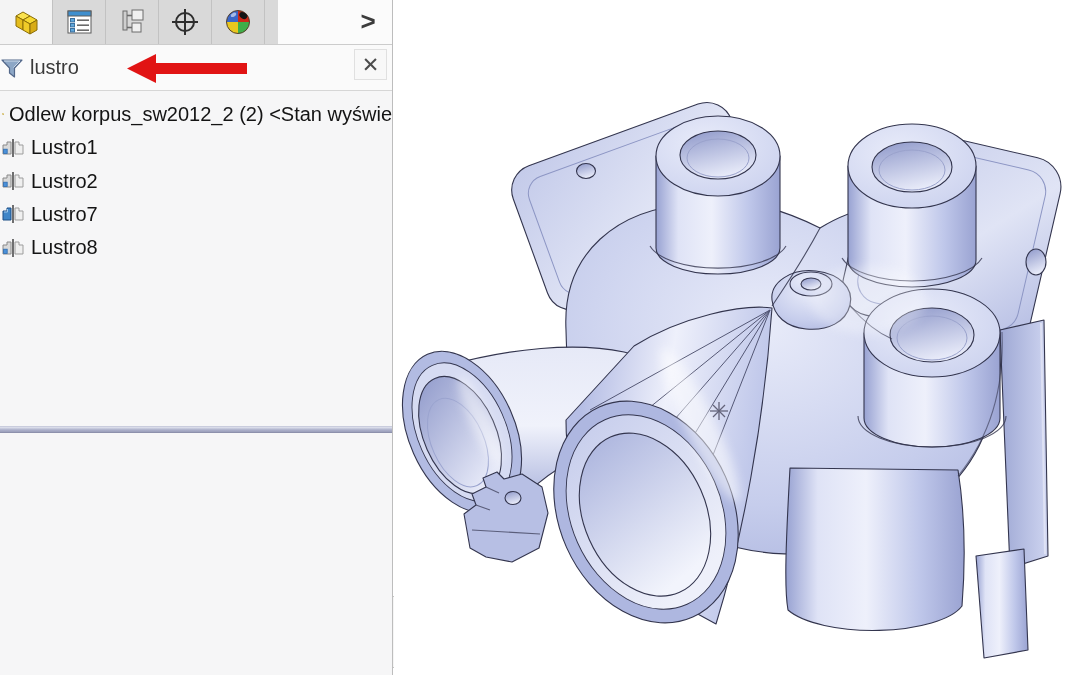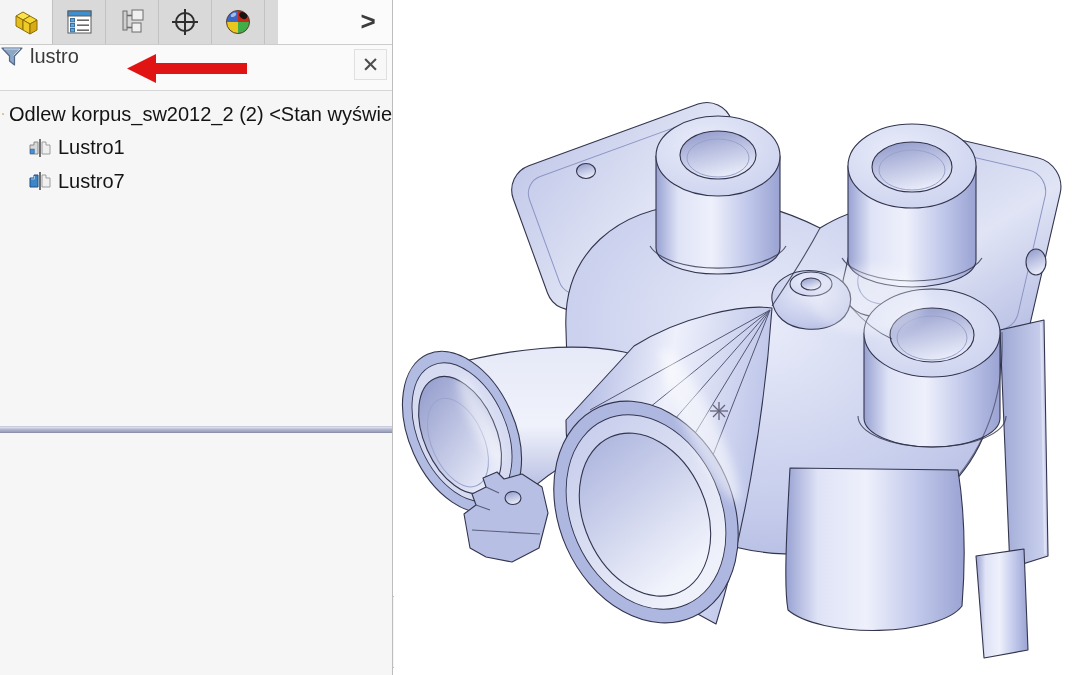--- a/index.html
+++ b/index.html
@@ -15,35 +15,35 @@
     border-bottom:1px solid #cccccc; display:flex; align-items:stretch; }
   .tabstrip { display:flex; width:278px; background:#d9d9d9; }
   .tab { width:53px; display:flex; align-items:center; justify-content:center;
     border-right:1px solid #c2c2c2; cursor:pointer; }
   .tab.active { background:#f4f4f4; }
   .flyout-btn { position:absolute; right:8px; top:2px; width:32px; height:38px;
     display:flex; align-items:center; justify-content:center;
     font-size:26px; font-weight:bold; color:#3c3c3c; cursor:pointer; }
 
   .filter-row { position:relative; height:46px; background:#fafafa;
-    border-bottom:1px solid #d6d6d6; display:flex; align-items:flex-start; }
+    border-bottom:1px solid #d6d6d6; display:flex; align-items:center; }
   .funnel { margin-left:1px; width:22px; height:22px; flex:0 0 auto; }
   .filter-value { margin-left:7px; font-size:20px; color:#3a3a3a; }
   .red-arrow { position:absolute; left:126px; top:52px; width:122px; height:33px;
     pointer-events:none; z-index:5; }
   .clear-btn { position:absolute; right:5px; top:4px; width:33px; height:31px;
     display:flex; align-items:center; justify-content:center;
     font-size:21px; color:#4c4c4c; background:#f8f8f8;
     border:1px solid #e0e0e0; cursor:pointer; }
 
   .tree { position:relative; padding-top:6px; overflow:hidden; }
   .tree-root { display:flex; align-items:center; height:34px; padding-left:2px;
     white-space:nowrap; }
   .tree-root .lbl { font-size:20px; color:#141414; margin-left:5px; }
-  .tree-item { display:flex; align-items:center; height:33.4px; padding-left:27px;
+  .tree-item { display:flex; align-items:center; height:33.4px; 
     white-space:nowrap; cursor:default; }
   .tree-item .icon { width:26px; height:22px; flex:0 0 auto; }
   .tree-item .lbl { font-size:20px; color:#141414; margin-left:5px; }
 
   .rollback-bar { position:absolute; left:0; top:426px; width:392px; height:7px;
     background:linear-gradient(#e3e5f0, #aeb2cc 55%, #9b9fba);
     border-top:1px solid #c9ccdd; border-bottom:1px solid #8d91ac; cursor:row-resize; }
 
   .panel-handle { position:absolute; left:393px; top:596px; width:18px; height:72px;
     background:#f5f5f5; border:1px solid #c6c6c6; border-left:none; cursor:pointer; }
@@ -154,26 +154,44 @@
             <span class="icon"><svg width="26" height="22" viewBox="0 0 26 22">
                 <path d="M3,8 L7,8 L7,5 L11,5 L11,17 L3,17 Z" fill="#d9d9d9" stroke="#8a8a8a"></path>
                 <rect x="3.6" y="12.2" width="3.6" height="4.2" fill="#4a90d9" stroke="#2d6cb0" stroke-width="0.8"></rect>
                 <path d="M23,8 L19,8 L19,5 L15,5 L15,17 L23,17 Z" fill="#efefef" stroke="#9d9d9d"></path>
                 <line x1="13" y1="2" x2="13" y2="20" stroke="#4d4d4d" stroke-width="1.6"></line>
               </svg></span>
             <span class="lbl">Lustro1</span>
           </div>
           <div class="tree-item">
             <span class="icon"><svg width="26" height="22" viewBox="0 0 26 22">
+                <path d="M3,8 L7,8 L7,5 L11,5 L11,17 L3,17 Z" fill="#d9d9d9" stroke="#8a8a8a"></path>
+                <rect x="3.6" y="12.2" width="3.6" height="4.2" fill="#4a90d9" stroke="#2d6cb0" stroke-width="0.8"></rect>
+                <path d="M23,8 L19,8 L19,5 L15,5 L15,17 L23,17 Z" fill="#efefef" stroke="#9d9d9d"></path>
+                <line x1="13" y1="2" x2="13" y2="20" stroke="#4d4d4d" stroke-width="1.6"></line>
+              </svg></span>
+            <span class="lbl">Lustro2</span>
+          </div>
+          <div class="tree-item">
+            <span class="icon"><svg width="26" height="22" viewBox="0 0 26 22">
                 <path d="M3,8 L7,8 L7,5 L11,5 L11,17 L3,17 Z" fill="#3e85c8" stroke="#1d4f86"></path>
                 <path d="M4,9 L7.5,9 L7.5,6" fill="none" stroke="#9cc6ea" stroke-width="1"></path>
                 <path d="M23,8 L19,8 L19,5 L15,5 L15,17 L23,17 Z" fill="#f0f0f0" stroke="#9d9d9d"></path>
                 <line x1="13" y1="2" x2="13" y2="20" stroke="#4d4d4d" stroke-width="1.6"></line>
               </svg></span>
             <span class="lbl">Lustro7</span>
+          </div>
+          <div class="tree-item">
+            <span class="icon"><svg width="26" height="22" viewBox="0 0 26 22">
+                <path d="M3,8 L7,8 L7,5 L11,5 L11,17 L3,17 Z" fill="#d9d9d9" stroke="#8a8a8a"></path>
+                <rect x="3.6" y="12.2" width="3.6" height="4.2" fill="#4a90d9" stroke="#2d6cb0" stroke-width="0.8"></rect>
+                <path d="M23,8 L19,8 L19,5 L15,5 L15,17 L23,17 Z" fill="#efefef" stroke="#9d9d9d"></path>
+                <line x1="13" y1="2" x2="13" y2="20" stroke="#4d4d4d" stroke-width="1.6"></line>
+              </svg></span>
+            <span class="lbl">Lustro8</span>
           </div>
         </div>
     </div>
 
     <div class="rollback-bar"></div>
   </div>
 
   <div class="panel-handle">
     <div class="dot"></div>
   </div>

